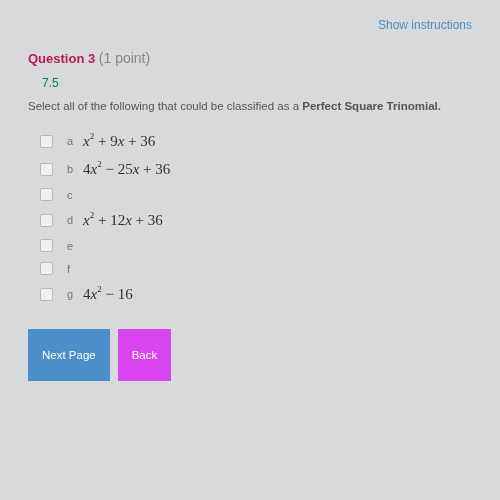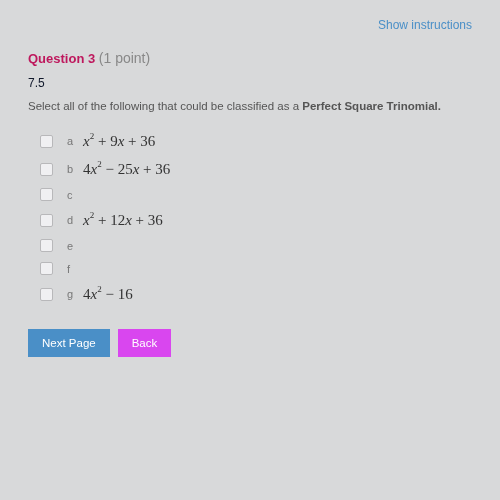--- a/index.html
+++ b/index.html
@@ -31,22 +31,23 @@
       font-weight: 600;
       color: #be185d;
     }
     .q-pts {
       font-weight: 400;
       font-size: 14px;
       color: #888;
     }
     .subtitle {
       font-size: 12px;
-      color: #0f172a;
+      color: #0f766e;
       margin-bottom: 10px;
+      margin-left: 14px;
     }
     .prompt {
       font-size: 11.5px;
       color: #555;
       margin-bottom: 20px;
     }
     .bold {
       font-weight: 700;
     }
     .options {
@@ -88,21 +89,21 @@
     }
     .mi {
       font-style: italic;
     }
     .btns {
       margin-top: 26px;
       display: flex;
       gap: 8px;
     }
     .btn {
-      padding: 8px 14px;
+      padding: 20px 14px;
       font-size: 11.5px;
       border: none;
       cursor: pointer;
       color: #fff;
     }
     .btn-next {
       background: #4a8fc7;
     }
     .btn-back {
       background: #d946ef;

